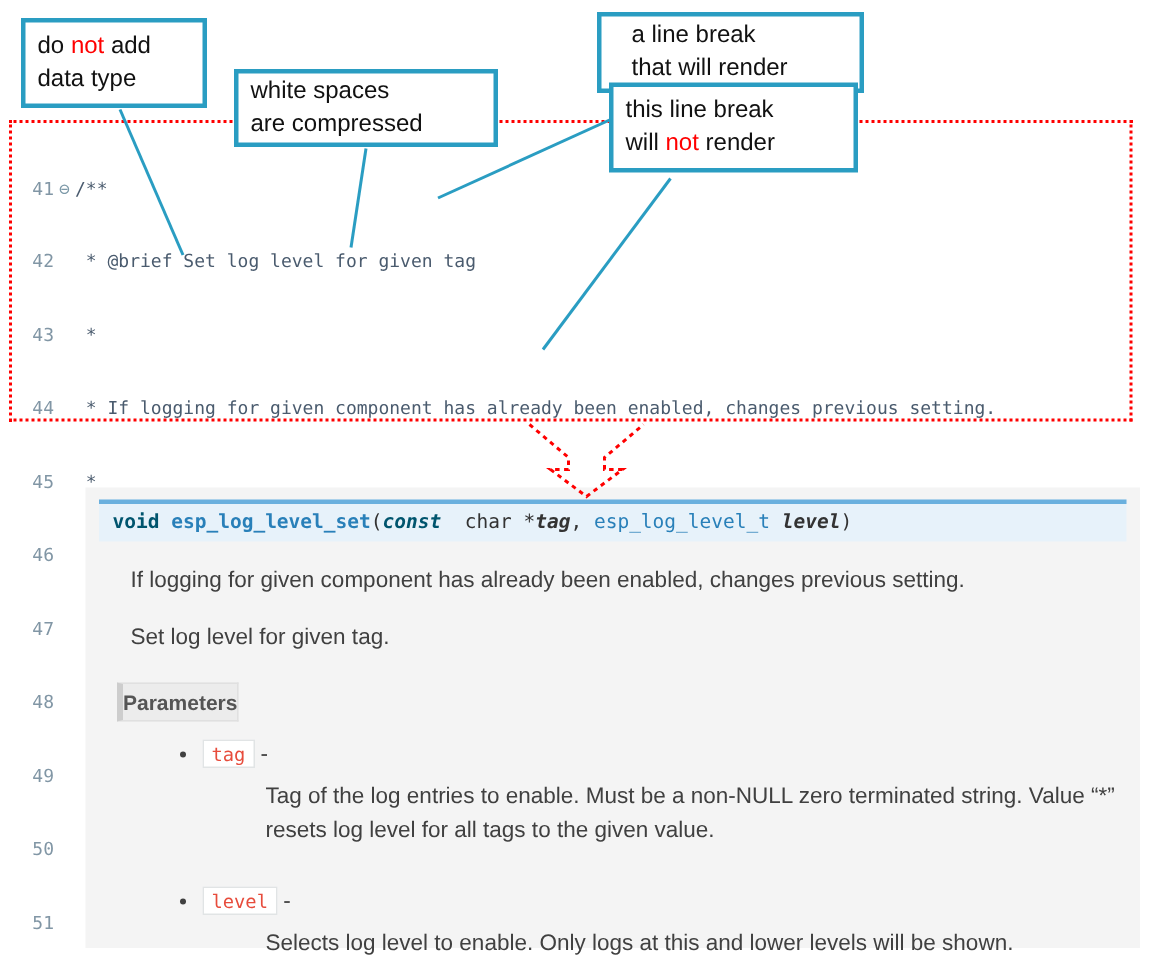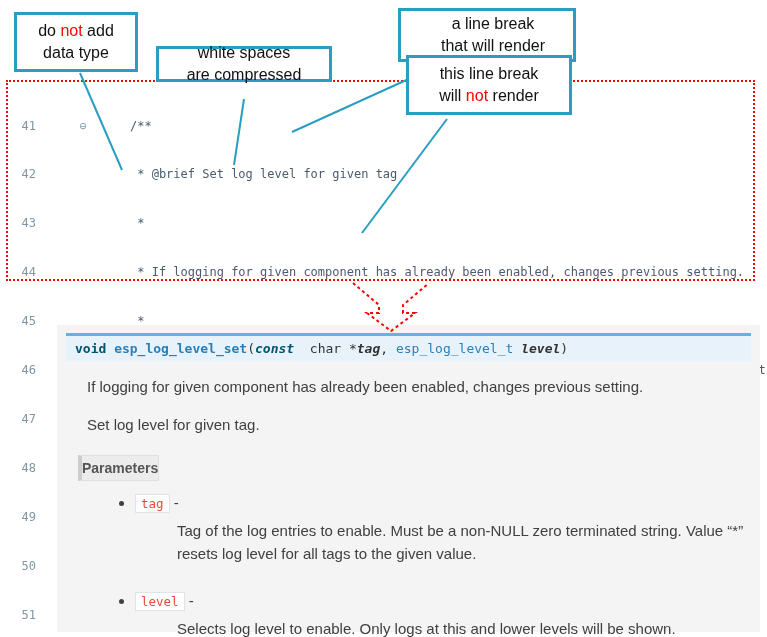--- a/index.html
+++ b/index.html
@@ -1,39 +1,39 @@
 <!DOCTYPE html>
 <html><head>
 <meta charset="utf-8">
 <style>
   html,body{margin:0;padding:0;background:#fff;}
   .page{position:relative;width:767px;height:637px;background:#fff;overflow:hidden;
         font-family:"Liberation Sans",sans-serif;color:#111;}
 
   
   .callout{position:absolute;background:#fff;border:3px solid #2a9dc2;z-index:10;
-           display:flex;flex-direction:column;justify-content:center;align-items:center;
+           display:flex;flex-direction:column;justify-content:center;align-items:flex-start;
            text-align:center;font-size:16px;line-height:1.35;color:#111;padding:4px 8px;box-sizing:border-box;}
   .callout .red{color:#f00;}
   .c1{left:14px;top:12px;width:124px;height:60px;}
-  .c2{left:156px;top:46px;width:176px;height:36px;}
+  .c2{left:156px;top:46px;width:176px;height:52px;}
   .c3{left:398px;top:8px;width:178px;height:54px;padding-left:20px;}
   .c4{left:406px;top:55px;width:166px;height:60px;}
 
   
   .overlay{position:absolute;left:0;top:0;z-index:5;pointer-events:none;}
   .tline{stroke:#2a9dc2;stroke-width:2;fill:none;}
   .rarrow{stroke:#f00;stroke-width:2;fill:none;stroke-dasharray:3 3;}
 
   
   .codeblock{position:absolute;left:6px;top:80px;width:749px;height:201px;z-index:1;
              border:2px dotted #f00;background:#fff;box-sizing:border-box;
              font-family:"DejaVu Sans Mono","Liberation Mono",monospace;font-size:12px;
              line-height:16.3px;padding:3px 0 0 4px;white-space:pre;}
-  .code-line{display:flex;gap:40px;}
+  .code-line{display:flex;}
   .ln{width:24px;flex:none;text-align:right;color:#8196a5;}
   .fold{width:14px;flex:none;text-align:center;color:#7d99a8;}
   .ctext{color:#4a5b6e;}
 
   
   .docpanel{position:absolute;left:57px;top:325px;width:703px;height:307px;z-index:1;
             background:#f4f4f4;color:#404040;font-size:15px;box-sizing:border-box;}
   .sig{margin:8px 9px 0 9px;background:#e7f2fa;border-top:3px solid #6ab0de;
        padding:5px 9px;font-family:"DejaVu Sans Mono","Liberation Mono",monospace;
        font-size:13px;color:#333;white-space:pre;}

